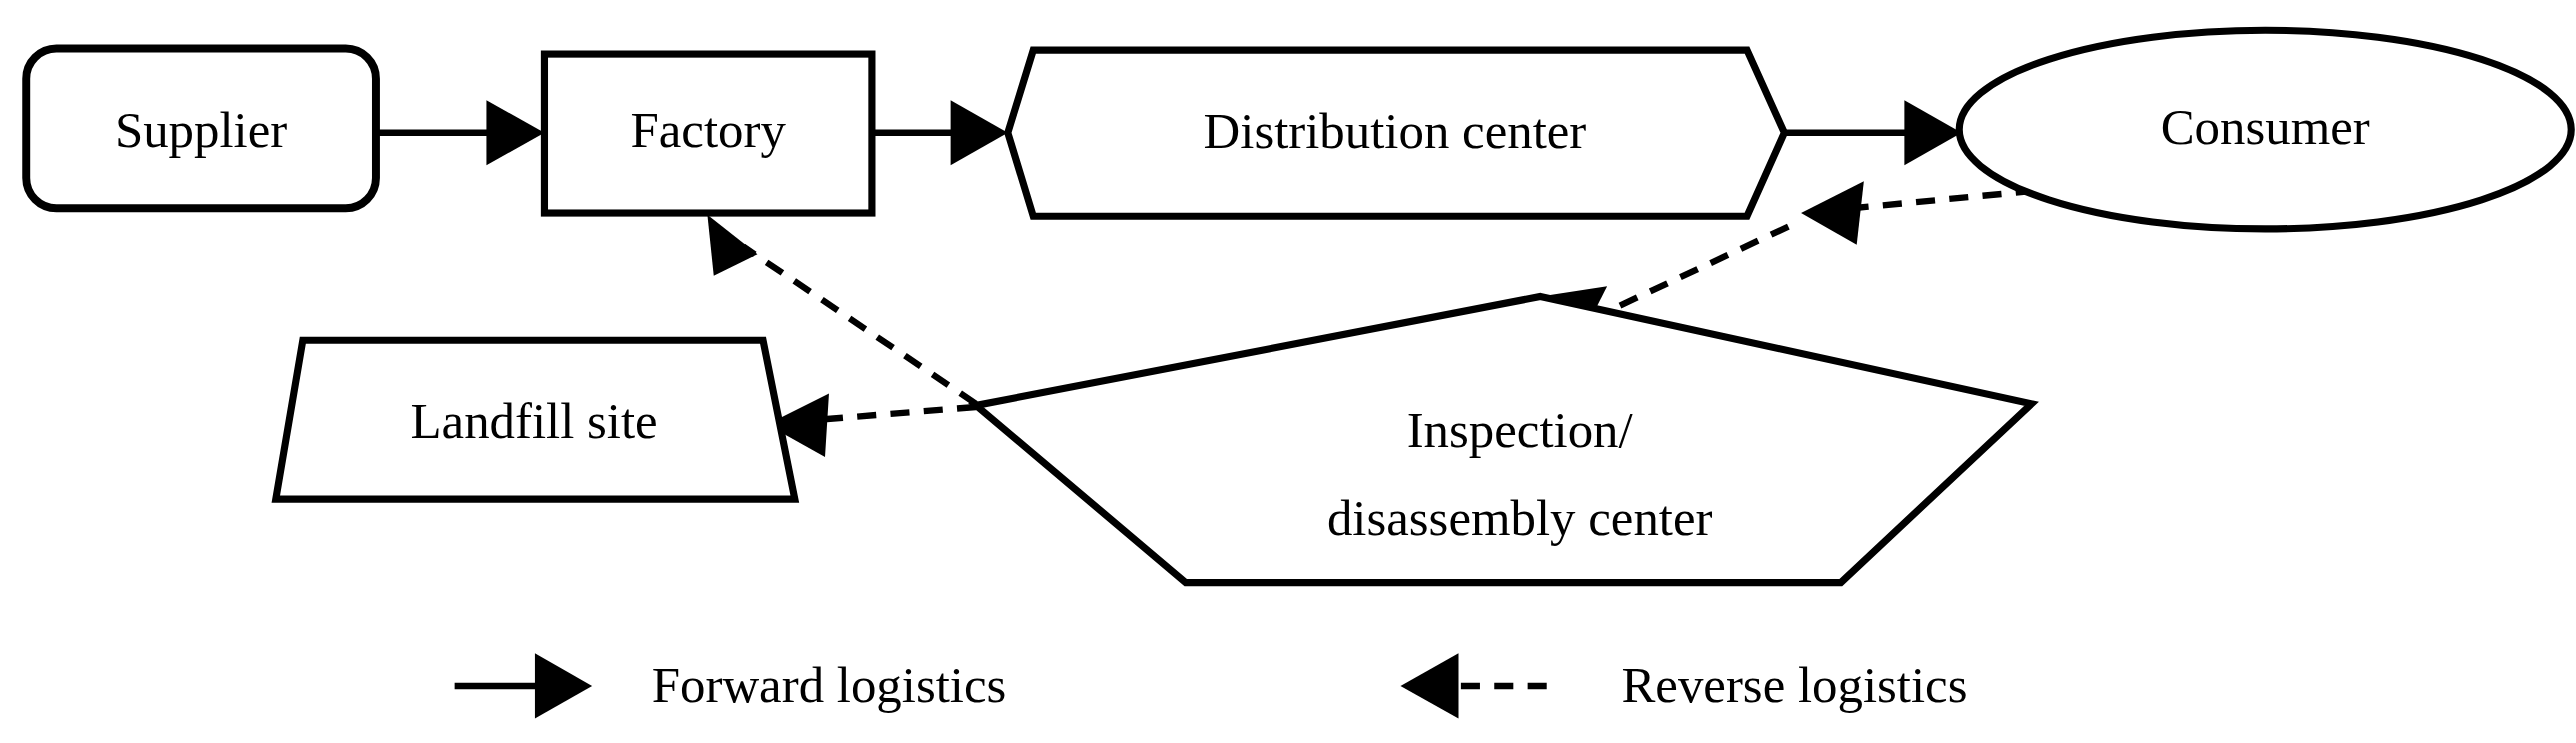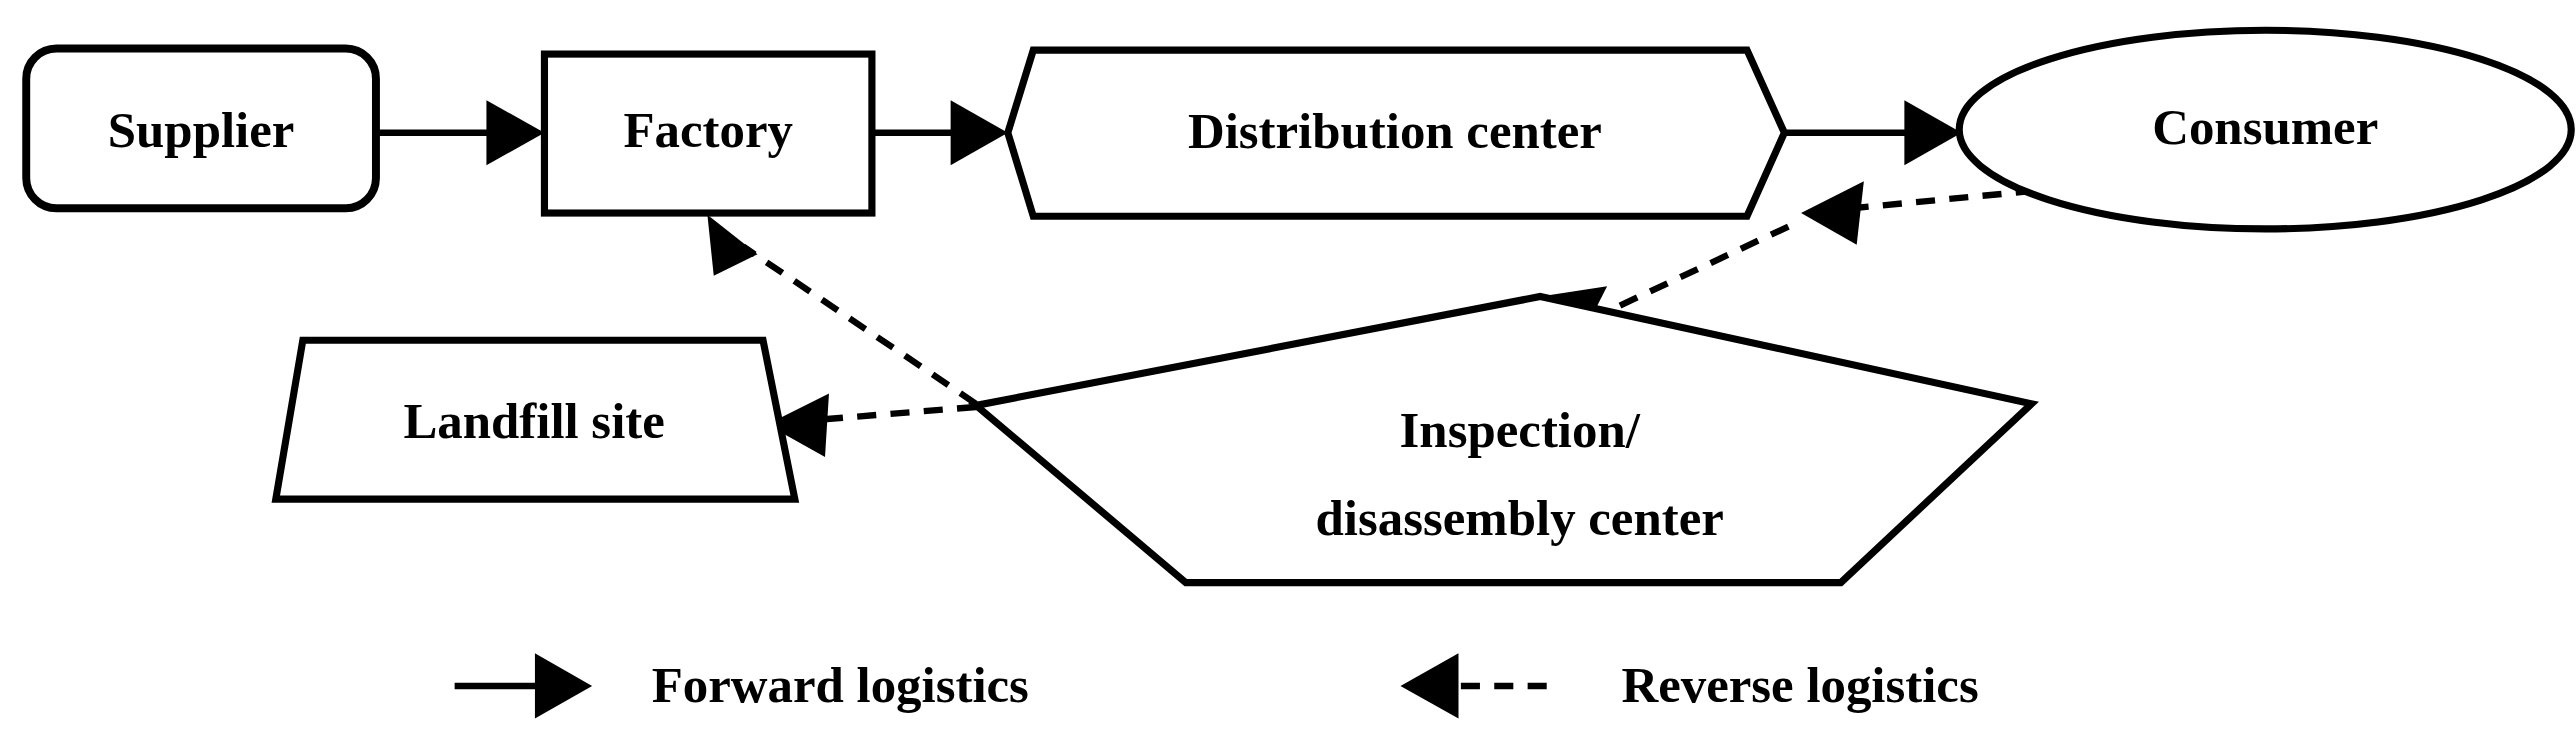--- a/index.html
+++ b/index.html
@@ -11,21 +11,20 @@
     width: 2576px;
     height: 744px;
     overflow: hidden;
     font-family: "Liberation Serif", "DejaVu Serif", serif;
   }
   #diagram-root {
     position: relative;
     width: 2576px;
     height: 744px;
     background: #ffffff;
-    font-weight: bold;
   }
   svg#scm-svg {
     display: block;
     width: 2576px;
     height: 744px;
   }
   .node-shape {
     fill: #ffffff;
     stroke: #000000;
     stroke-width: 9;

